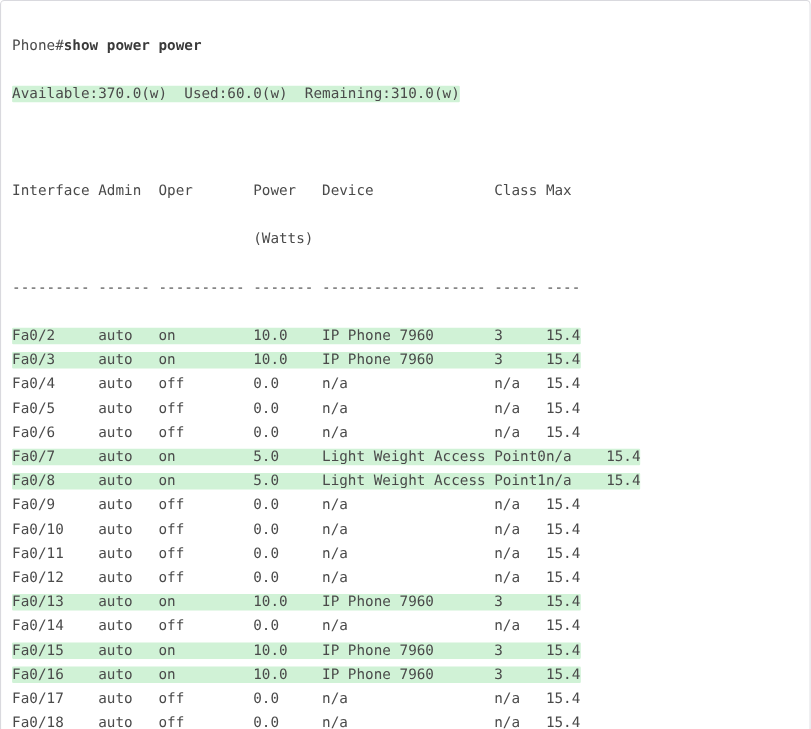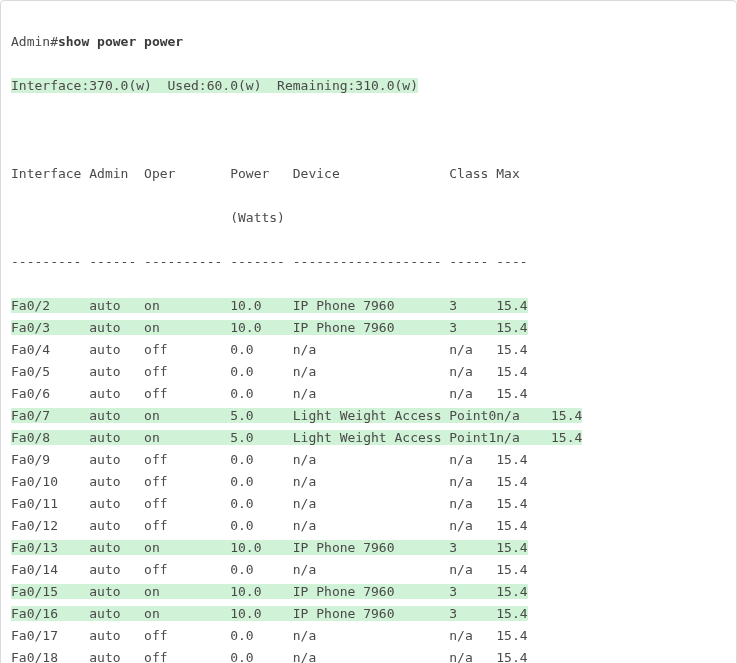--- a/index.html
+++ b/index.html
@@ -24,20 +24,20 @@
   .hl {
     background: #d0f2d6;
     border-radius: 1px;
   }
   .row { display:block; }
 </style>
 </head>
 <body>
 
 <div class="panel">
-<span class="row"><span>Admin#</span><span class="bold">show power power</span></span>
-<span class="row"><span class="hl">Interface:370.0(w)  Used:60.0(w)  Remaining:310.0(w)</span></span>
+<span class="row"><span>Phone#</span><span class="bold">show power power</span></span>
+<span class="row"><span class="hl">Available:370.0(w)  Used:60.0(w)  Remaining:310.0(w)</span></span>
 <span class="row"> </span>
 <span class="row">Interface Admin  Oper       Power   Device              Class Max</span>
 <span class="row">                            (Watts)</span>
 <span class="row">--------- ------ ---------- ------- ------------------- ----- ----</span>
 <div id="rows-container"><span class="row"><span class="hl">Fa0/2     auto   on         10.0    IP Phone 7960       3     15.4</span></span><span class="row"><span class="hl">Fa0/3     auto   on         10.0    IP Phone 7960       3     15.4</span></span><span class="row">Fa0/4     auto   off        0.0     n/a                 n/a   15.4</span><span class="row">Fa0/5     auto   off        0.0     n/a                 n/a   15.4</span><span class="row">Fa0/6     auto   off        0.0     n/a                 n/a   15.4</span><span class="row"><span class="hl">Fa0/7     auto   on         5.0     Light Weight Access Point0n/a    15.4</span></span><span class="row"><span class="hl">Fa0/8     auto   on         5.0     Light Weight Access Point1n/a    15.4</span></span><span class="row">Fa0/9     auto   off        0.0     n/a                 n/a   15.4</span><span class="row">Fa0/10    auto   off        0.0     n/a                 n/a   15.4</span><span class="row">Fa0/11    auto   off        0.0     n/a                 n/a   15.4</span><span class="row">Fa0/12    auto   off        0.0     n/a                 n/a   15.4</span><span class="row"><span class="hl">Fa0/13    auto   on         10.0    IP Phone 7960       3     15.4</span></span><span class="row">Fa0/14    auto   off        0.0     n/a                 n/a   15.4</span><span class="row"><span class="hl">Fa0/15    auto   on         10.0    IP Phone 7960       3     15.4</span></span><span class="row"><span class="hl">Fa0/16    auto   on         10.0    IP Phone 7960       3     15.4</span></span><span class="row">Fa0/17    auto   off        0.0     n/a                 n/a   15.4</span><span class="row">Fa0/18    auto   off        0.0     n/a                 n/a   15.4</span></div>
 </div>
 
 </body></html>

